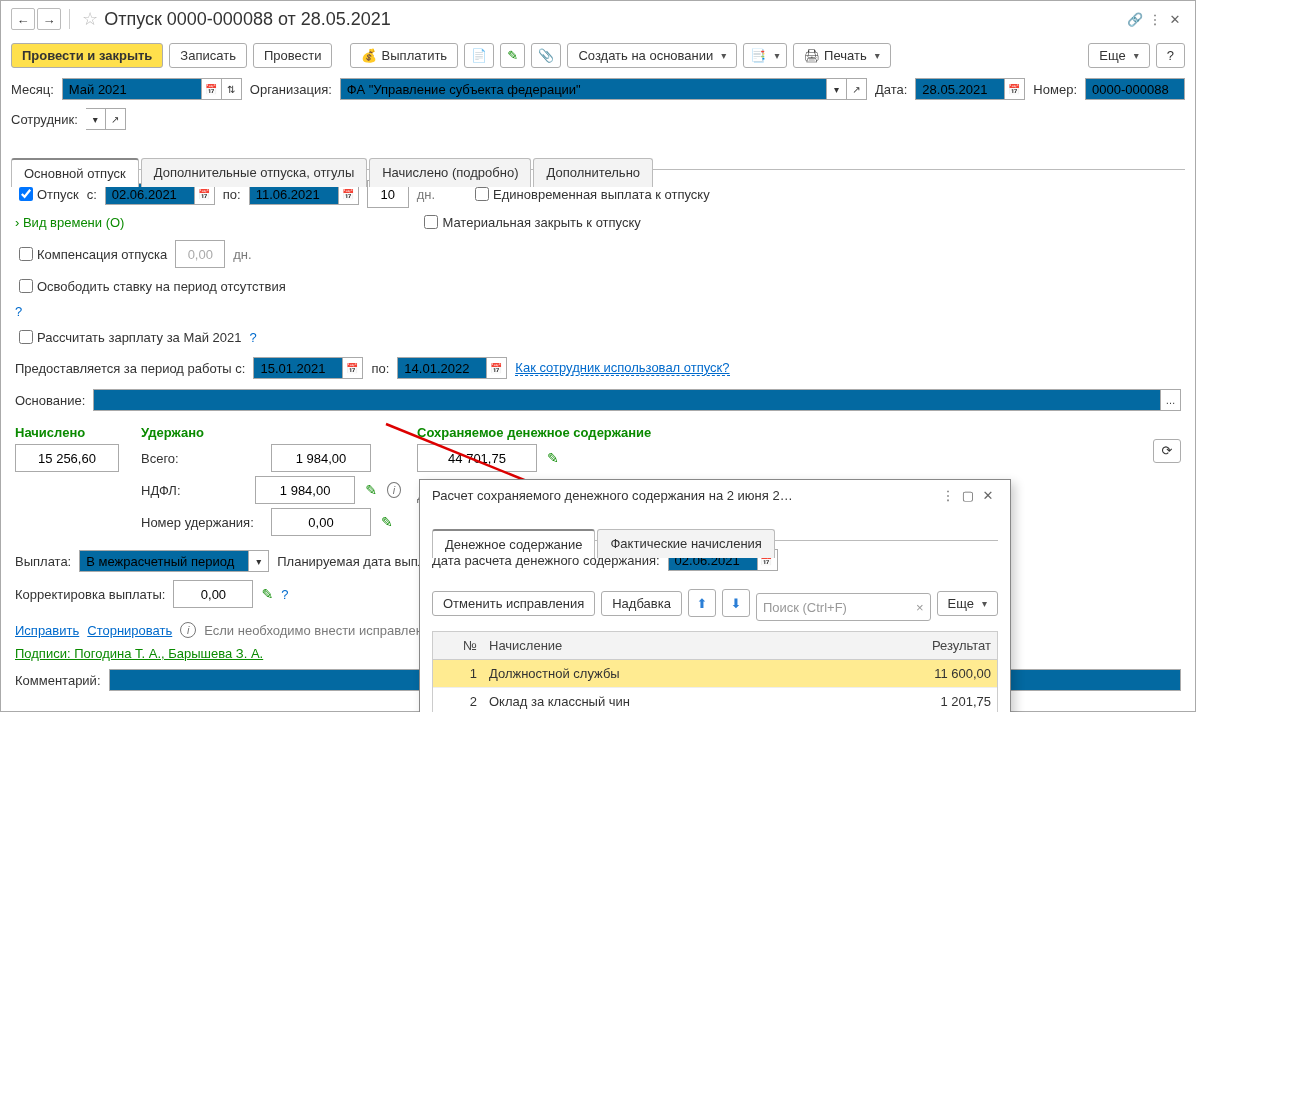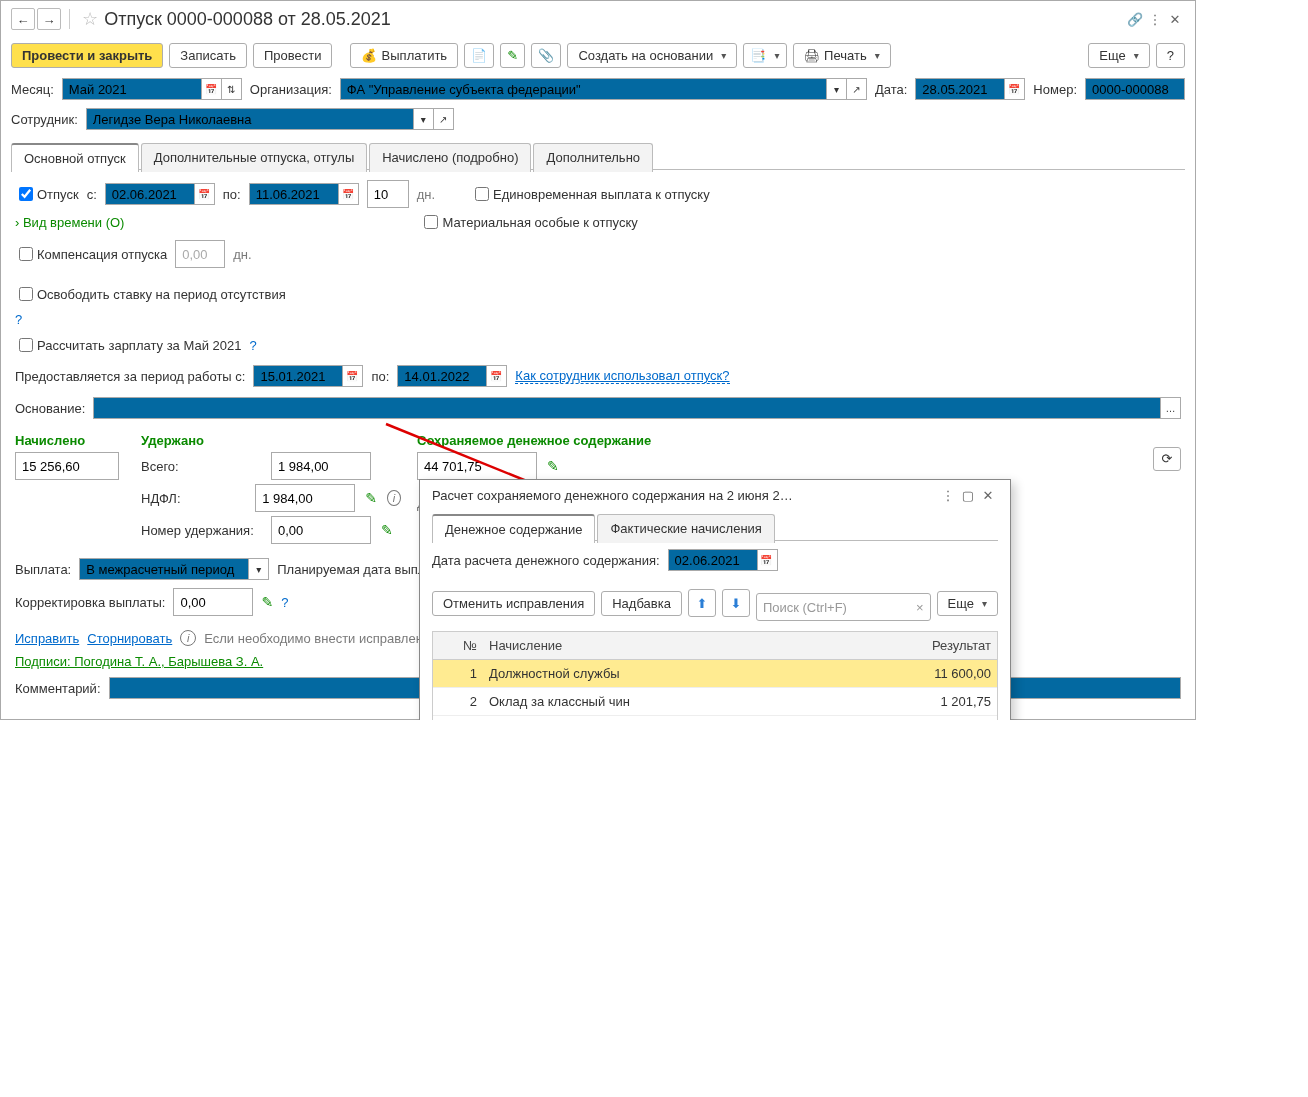--- a/index.html
+++ b/index.html
@@ -17,29 +17,29 @@
   .btn.yellow { background: #ffe04c; border-color: #adadad; font-weight: bold; }
   .btn.icon { padding: 4px 6px; }
   .dropdown-arrow::after { content:"▾"; margin-left:4px; font-size:10px; color:#555; }
   .form-row { display:flex; align-items:center; gap:8px; padding: 4px 10px; }
   .label { white-space:nowrap; }
   .input { border:1px solid #aaa; background:#0369a1; padding:2px 6px; height:22px; }
   .input.date { width: 90px; }
   .ddl-btn { width:20px; height:22px; border:1px solid #aaa; border-left:none; background:#fff; cursor:pointer; display:inline-flex;align-items:center;justify-content:center; font-size:10px; }
   .input-group { display:flex; align-items:stretch; }
   .tabbar { display:flex; border-bottom: 1px solid #bbb; margin: 6px 10px 0; }
-  .tab { padding:6px 12px; border:1px solid #bbb; border-bottom:none; background:#f3f3f3; cursor:pointer; border-top-left-radius:3px; border-top-right-radius:3px; margin-right:2px; position:relative; top:3px; }
+  .tab { padding:6px 12px; border:1px solid #bbb; border-bottom:none; background:#f3f3f3; cursor:pointer; border-top-left-radius:3px; border-top-right-radius:3px; margin-right:2px; position:relative; top:18px; }
   .tab.active { background:#fff; border-top:2px solid #888; }
   .content { padding: 10px 14px; }
   .chk { display:inline-flex; align-items:center; gap:1px; }
   .chk input { width:14px; height:14px; }
   .green-link { color:#0a8a00; text-decoration: none; }
   .blue-link { color:#006acc; text-decoration:underline; cursor:pointer; }
   .hint { color:#7a7a7a; }
-  .num-input { border:1px solid #aaa; background:#fff; text-align:left; padding:2px 6px; height:28px; width:100px; }
+  .num-input { border:1px solid #aaa; background:#fff; text-align:center; padding:2px 6px; height:28px; width:100px; }
   .edit-ico { color:#0a8a00; cursor:pointer; font-size:14px; }
   .info-ico { color:#777; border:1px solid #777; border-radius:50%; width:16px;height:16px; display:inline-flex;align-items:center;justify-content:center; font-style:italic; font-size:11px; }
   .section-head { color:#0a8a00; font-weight:bold; }
   .totals-row { display:flex; align-items:center; gap:10px; margin: 4px 0; }
   .underline { border-bottom:1px dashed #006acc; }
   
   .popup { position:absolute; top:478px; left:418px; width:592px; background:#fff; border:1px solid #888; box-shadow: 4px 4px 10px rgba(0,0,0,.2); }
   .popup-title { display:flex; align-items:center; padding:8px 12px; font-size:18px; }
   .popup-toolbar { display:flex; gap:6px; padding: 6px 12px; align-items:center; }
   .sq-btn { border:1px solid #adadad; width:28px;height:28px; display:inline-flex;align-items:center;justify-content:center; background:#fff; cursor:pointer; border-radius:3px; }
@@ -107,21 +107,20 @@
       <input class="input date" value="28.05.2021" style="">
       <span class="ddl-btn">📅</span>
     </div>
     <span class="label">Номер:</span>
     <input class="input" style="width: 100px;" value="0000-000088">
   </div>
 
   <div class="form-row">
     <span class="label">Сотрудник:</span>
     <div class="input-group" style="width:368px">
-      <input class="input" style="flex: 1 1 0%;" value="Легидзе Вера Николаевна">
       <span class="ddl-btn">▾</span>
       <span class="ddl-btn">↗</span>
     </div>
   </div>
 
   <div class="tabbar">
     <span class="tab active">Основной отпуск</span>
     <span class="tab">Дополнительные отпуска, отгулы</span>
     <span class="tab">Начислено (подробно)</span>
     <span class="tab">Дополнительно</span>
@@ -149,32 +148,32 @@
       <label class="chk">
           <input type="checkbox" style="">
           <span>Единовременная выплата к отпуску</span>
         </label>
     </div>
     <div class="form-row" style="padding:4px 0;">
       <a href="#" class="green-link">› <span>Вид времени (О)</span></a>
       <span style="flex:0 0 280px"></span>
       <label class="chk">
           <input type="checkbox" style="">
-          <span>Материальная особые к отпуску</span>
+          <span>Материальная закрыть к отпуску</span>
         </label>
     </div>
     <div class="form-row" style="padding:4px 0;">
       <label class="chk">
           <input type="checkbox" style="">
           <span>Компенсация отпуска</span>
         </label>
       <input class="num-input" style="width: 50px; color: rgb(170, 170, 170);" value="0,00">
       <span class="hint">дн.</span>
     </div>
-    <div class="form-row" style="padding:4px 0;margin-top:8px;">
+    <div class="form-row" style="padding:4px 0;">
       <label class="chk">
           <input type="checkbox" style="">
           <span>Освободить ставку на период отсутствия</span>
         </label>
     </div>
     <div class="form-row" style="padding:4px 0;">
       <a href="#" class="blue-link" style="text-decoration:none">?</a>
     </div>
     <div class="form-row" style="padding:4px 0;">
       <label class="chk">

